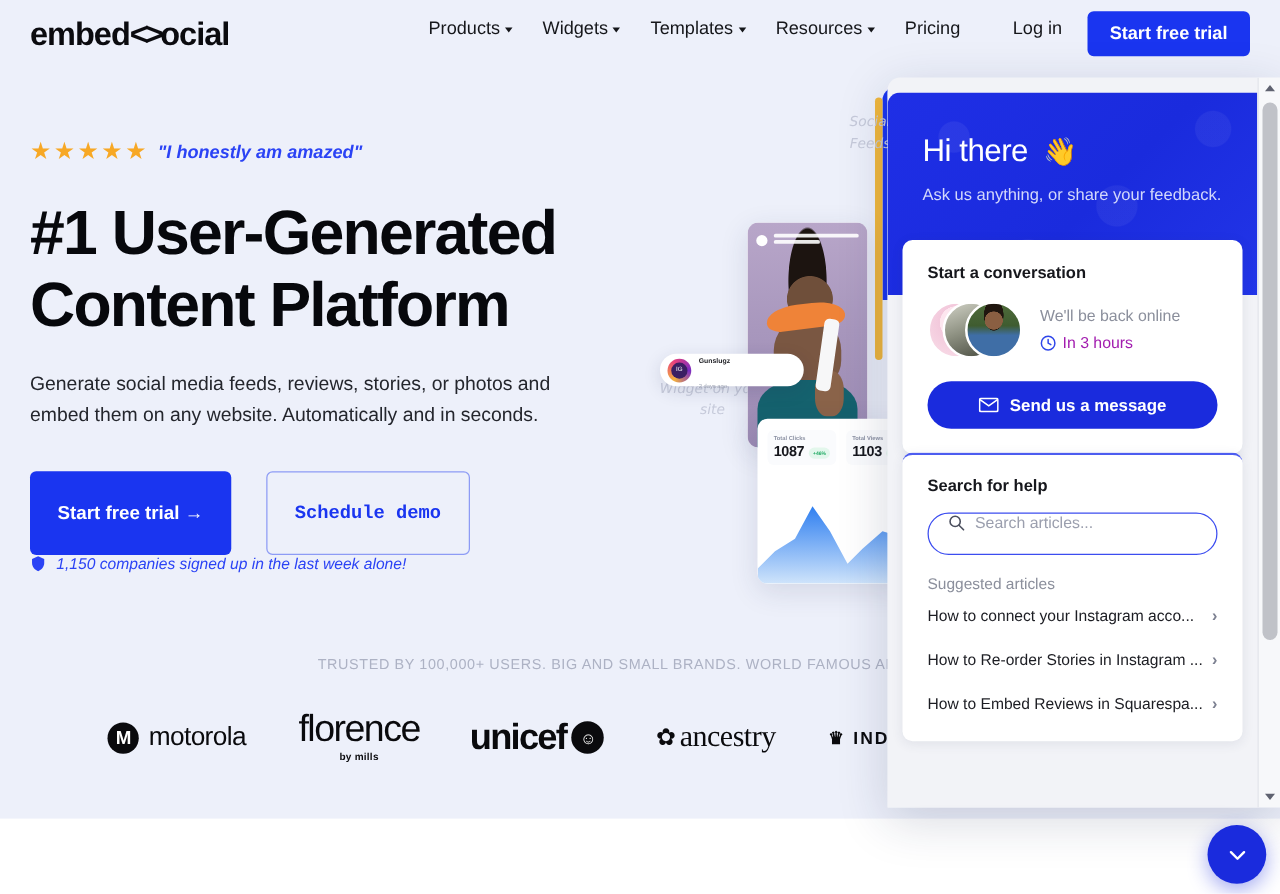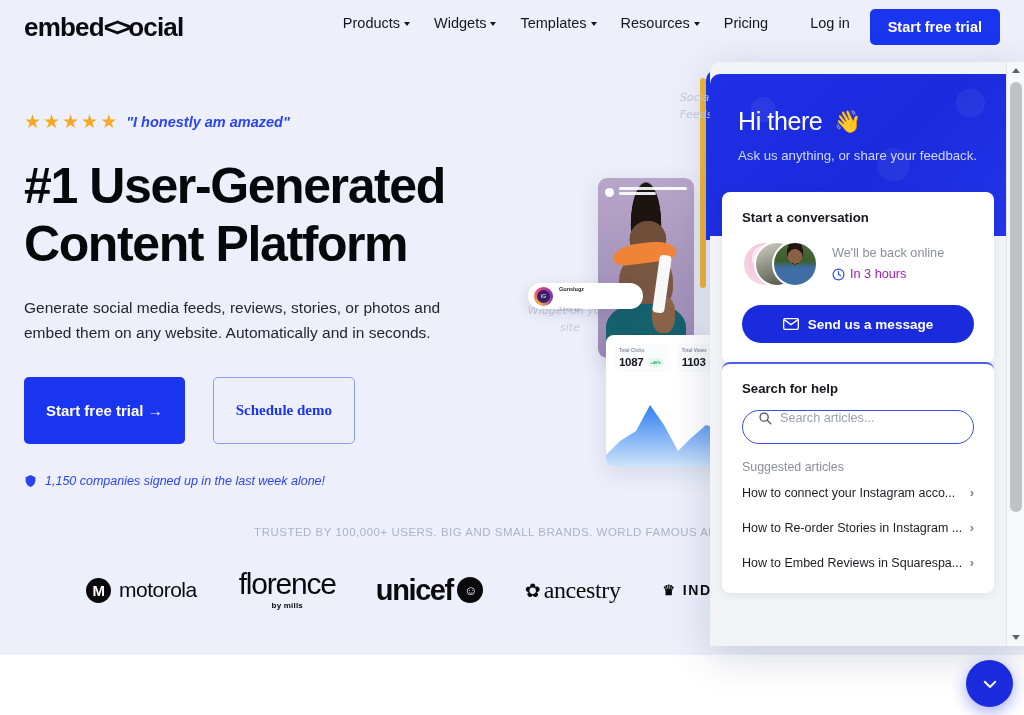--- a/index.html
+++ b/index.html
@@ -70,24 +70,24 @@
   }
   .btn-row { margin-top: 32px; display: flex; gap: 28px; }
   .btn-primary {
     background: #1a35f0; color: #fff; border: none; border-radius: 5px;
     font-size: 15px; font-weight: 700; padding: 25px 22px; cursor: pointer;
     font-family: "Liberation Sans", sans-serif; white-space: nowrap;
   }
   .btn-outline {
     background: transparent; color: #1a35f0; border: 1.5px solid #8d9bf5;
     border-radius: 5px; font-size: 15px; font-weight: 700; padding: 14px 22px;
-    cursor: pointer; font-family: Liberation Serif, serif; white-space: nowrap;
+    cursor: pointer; font-family: Liberation Mono, monospace; white-space: nowrap;
   }
   .signup-note {
-    margin-top: 30px; display: flex; align-items: flex-end; gap: 8px;
+    display: flex; align-items: flex-end; gap: 8px;
     font-size: 12.5px; font-style: italic; color: #2b43f5; font-weight: 500;
   }
   .shield { width: 13px; height: 14px; fill: #2b43f5; flex: none; }
 
   
   .art { position: absolute; left: 510px; top: 70px; width: 420px; height: 420px; }
   .art-label {
     position: absolute; font-family: "DejaVu Sans", sans-serif;
     font-style: italic; color: #c6cada; font-size: 11px; line-height: 1.5;
     text-align: center;

